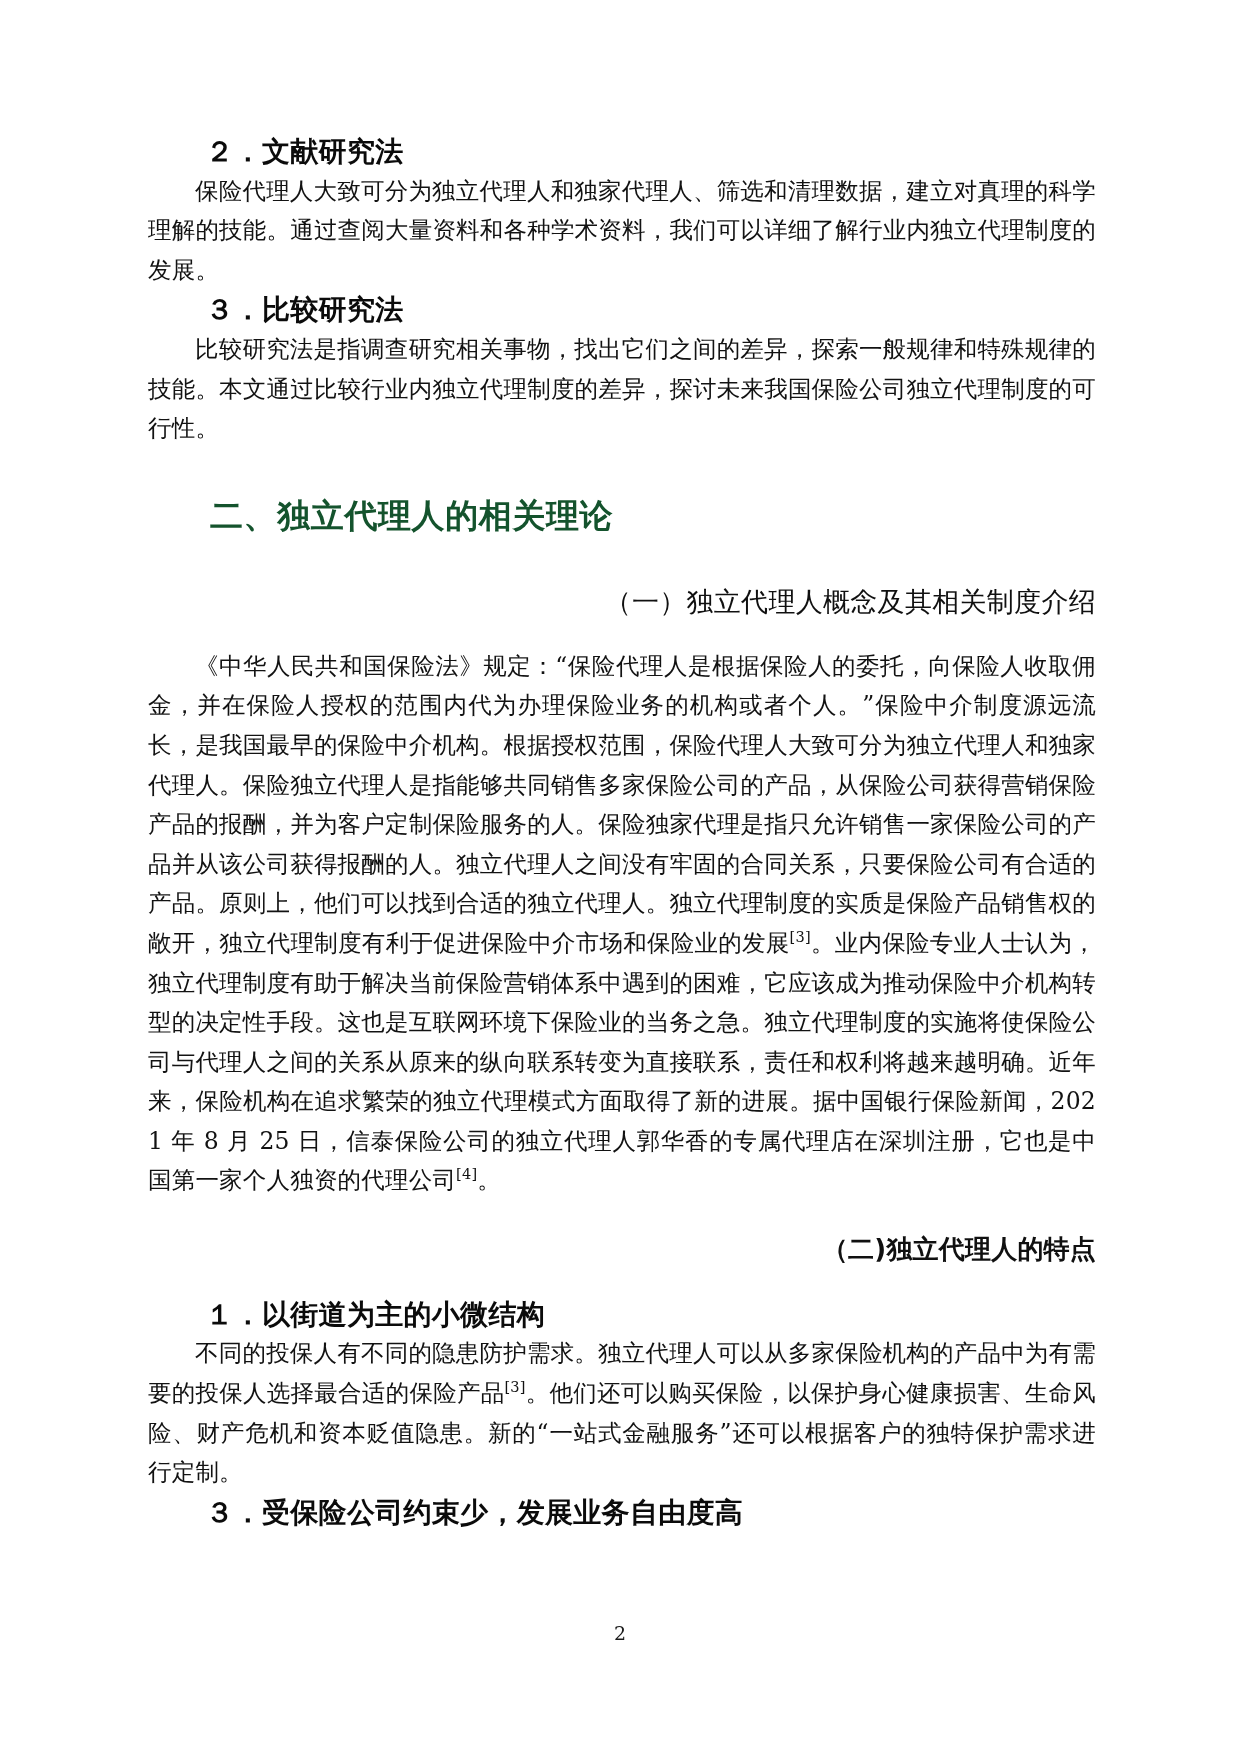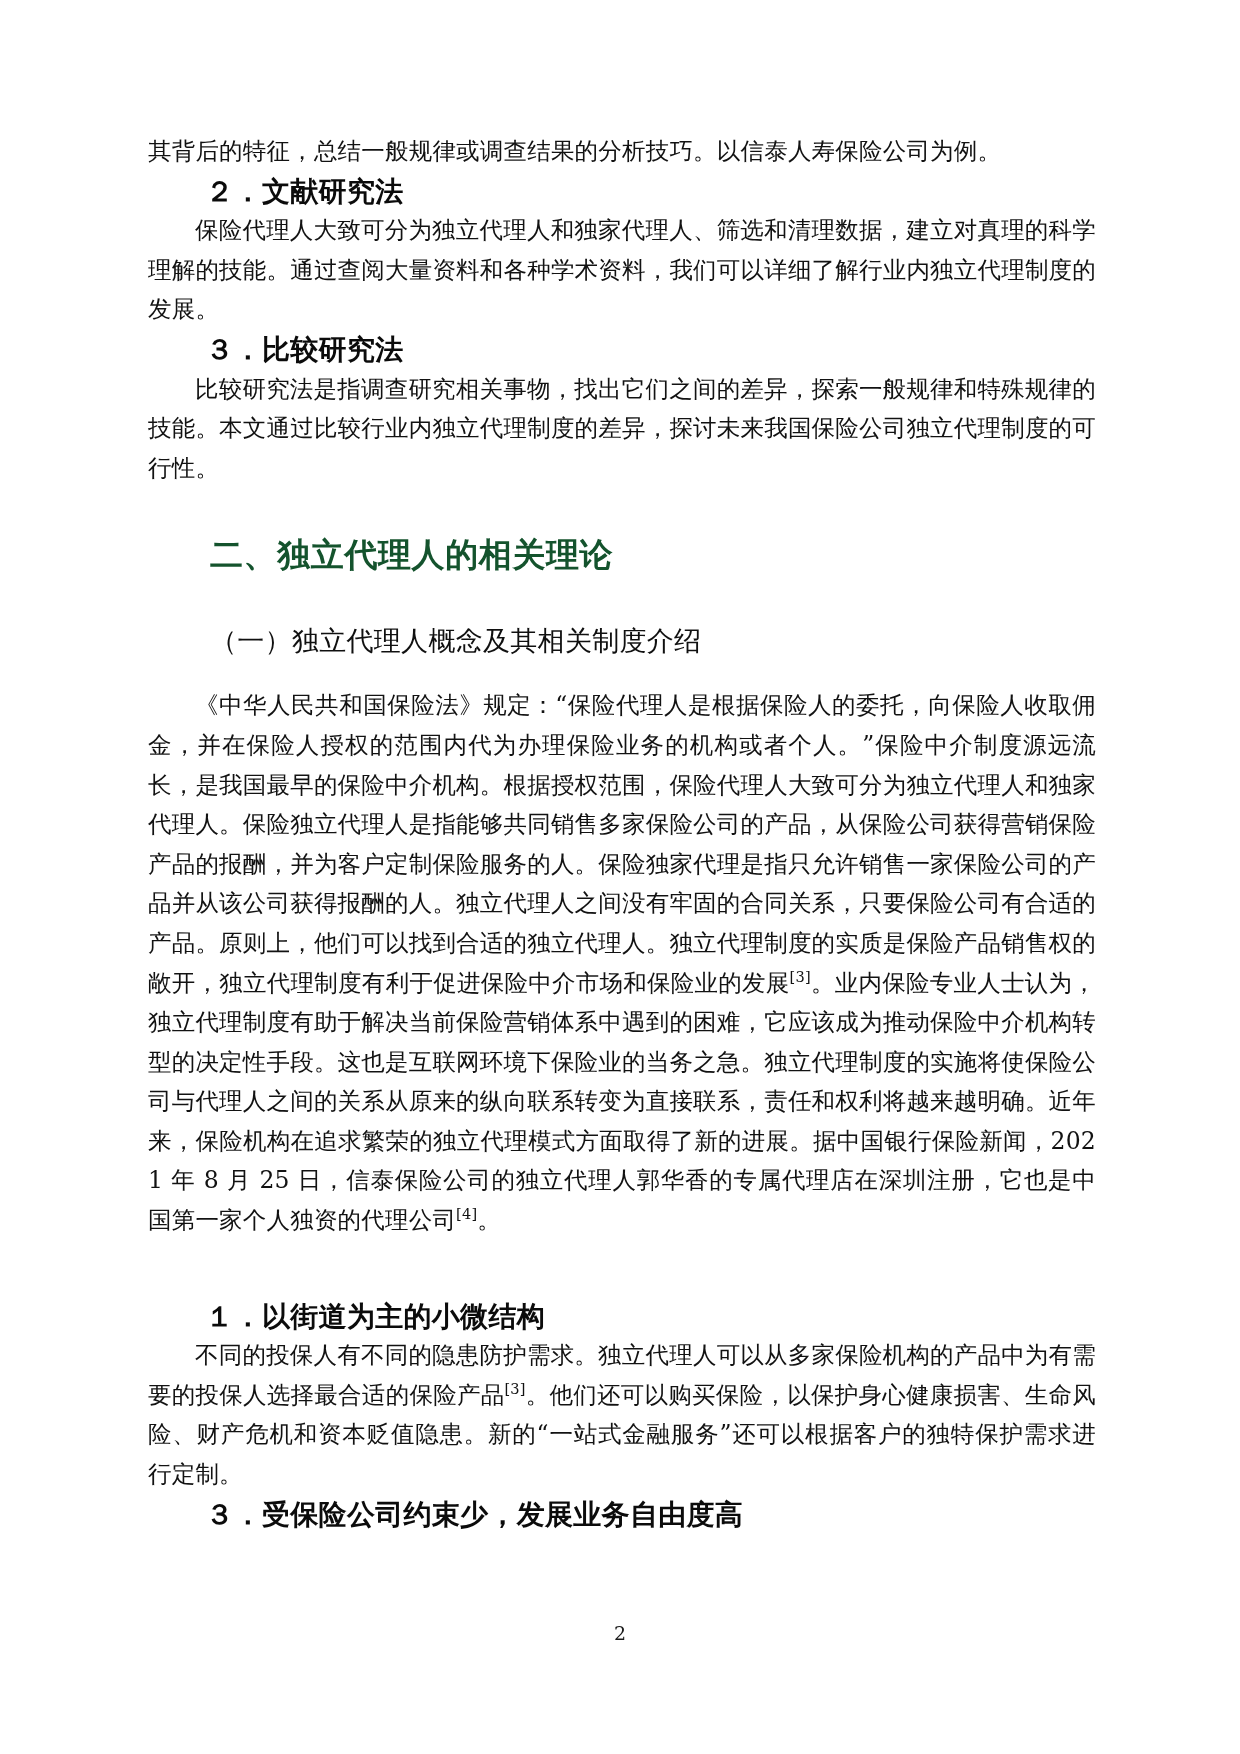--- a/index.html
+++ b/index.html
@@ -77,20 +77,21 @@
   
   .h2 {
     font-family: "DejaVu Serif", "Liberation Serif", serif;
     font-size: 27px;
     font-weight: normal;
     color: #101010;
     margin: 0;
     padding-left: 62px;
     line-height: 1.45;
     letter-spacing: 0.3px;
+    text-align: right;
   }
 
   .h2.sans {
     font-family: "DejaVu Sans", "Liberation Sans", sans-serif;
     font-weight: bold;
     font-size: 26px;
     letter-spacing: 0.2px;
   }
 
   .gap-after-h2  { height: 26px; }
@@ -114,21 +115,20 @@
     font-size: 19px;
     color: #1a1a1a;
   }
 </style>
 </head>
 <body>
 
 <div class="page">
   <div class="content">
 
-    <p class="para cont">其背后的特征，总结一般规律或调查结果的分析技巧。以信泰人寿保险公司为例。</p>
 
     <p class="subsub">２．文献研究法</p>
 
     <p class="para indent">保险代理人大致可分为独立代理人和独家代理人、筛选和清理数据，建立对真理的科学理解的技能。通过查阅大量资料和各种学术资料，我们可以详细了解行业内独立代理制度的发展。</p>
 
     <p class="subsub">３．比较研究法</p>
 
     <p class="para indent">比较研究法是指调查研究相关事物，找出它们之间的差异，探索一般规律和特殊规律的技能。本文通过比较行业内独立代理制度的差异，探讨未来我国保险公司独立代理制度的可行性。</p>
 
     <div class="gap-before-h1"></div>
@@ -138,20 +138,21 @@
     <div class="gap-after-h1"></div>
 
     <h2 class="h2">（一）独立代理人概念及其相关制度介绍</h2>
 
     <div class="gap-after-h2"></div>
 
     <p class="para indent"><span>《中华人民共和国保险法》规定：“保险代理人是根据保险人的委托，向保险人收取佣金，并在保险人授权的范围内代为办理保险业务的机构或者个人。”保险中介制度源远流长，是我国最早的保险中介机构。根据授权范围，保险代理人大致可分为独立代理人和独家代理人。保险独立代理人是指能够共同销售多家保险公司的产品，从保险公司获得营销保险产品的报酬，并为客户定制保险服务的人。保险独家代理是指只允许销售一家保险公司的产品并从该公司获得报酬的人。独立代理人之间没有牢固的合同关系，只要保险公司有合适的产品。原则上，他们可以找到合适的独立代理人。独立代理制度的实质是保险产品销售权的敞开，独立代理制度有利于促进保险中介市场和保险业的发展</span><sup class="ref">[3]</sup><span>。业内保险专业人士认为，独立代理制度有助于解决当前保险营销体系中遇到的困难，它应该成为推动保险中介机构转型的决定性手段。这也是互联网环境下保险业的当务之急。独立代理制度的实施将使保险公司与代理人之间的关系从原来的纵向联系转变为直接联系，责任和权利将越来越明确。近年来，保险机构在追求繁荣的独立代理模式方面取得了新的进展。据中国银行保险新闻，2021 年 8 月 25 日，信泰保险公司的独立代理人郭华香的专属代理店在深圳注册，它也是中国第一家个人独资的代理公司</span><sup class="ref">[4]</sup><span>。</span></p>
 
     <div class="gap-before-h2"></div>
 
+    <h2 class="h2 sans">（二)独立代理人的特点</h2>
 
     <div class="gap-after-h2"></div>
 
     <p class="subsub">１．以街道为主的小微结构</p>
 
 
 
     <p class="para indent"><span>不同的投保人有不同的隐患防护需求。独立代理人可以从多家保险机构的产品中为有需要的投保人选择最合适的保险产品</span><sup class="ref">[3]</sup><span>。他们还可以购买保险，以保护身心健康损害、生命风险、财产危机和资本贬值隐患。新的“一站式金融服务”还可以根据客户的独特保护需求进行定制。</span></p>
 
     <p class="subsub">３．受保险公司约束少，发展业务自由度高</p>

